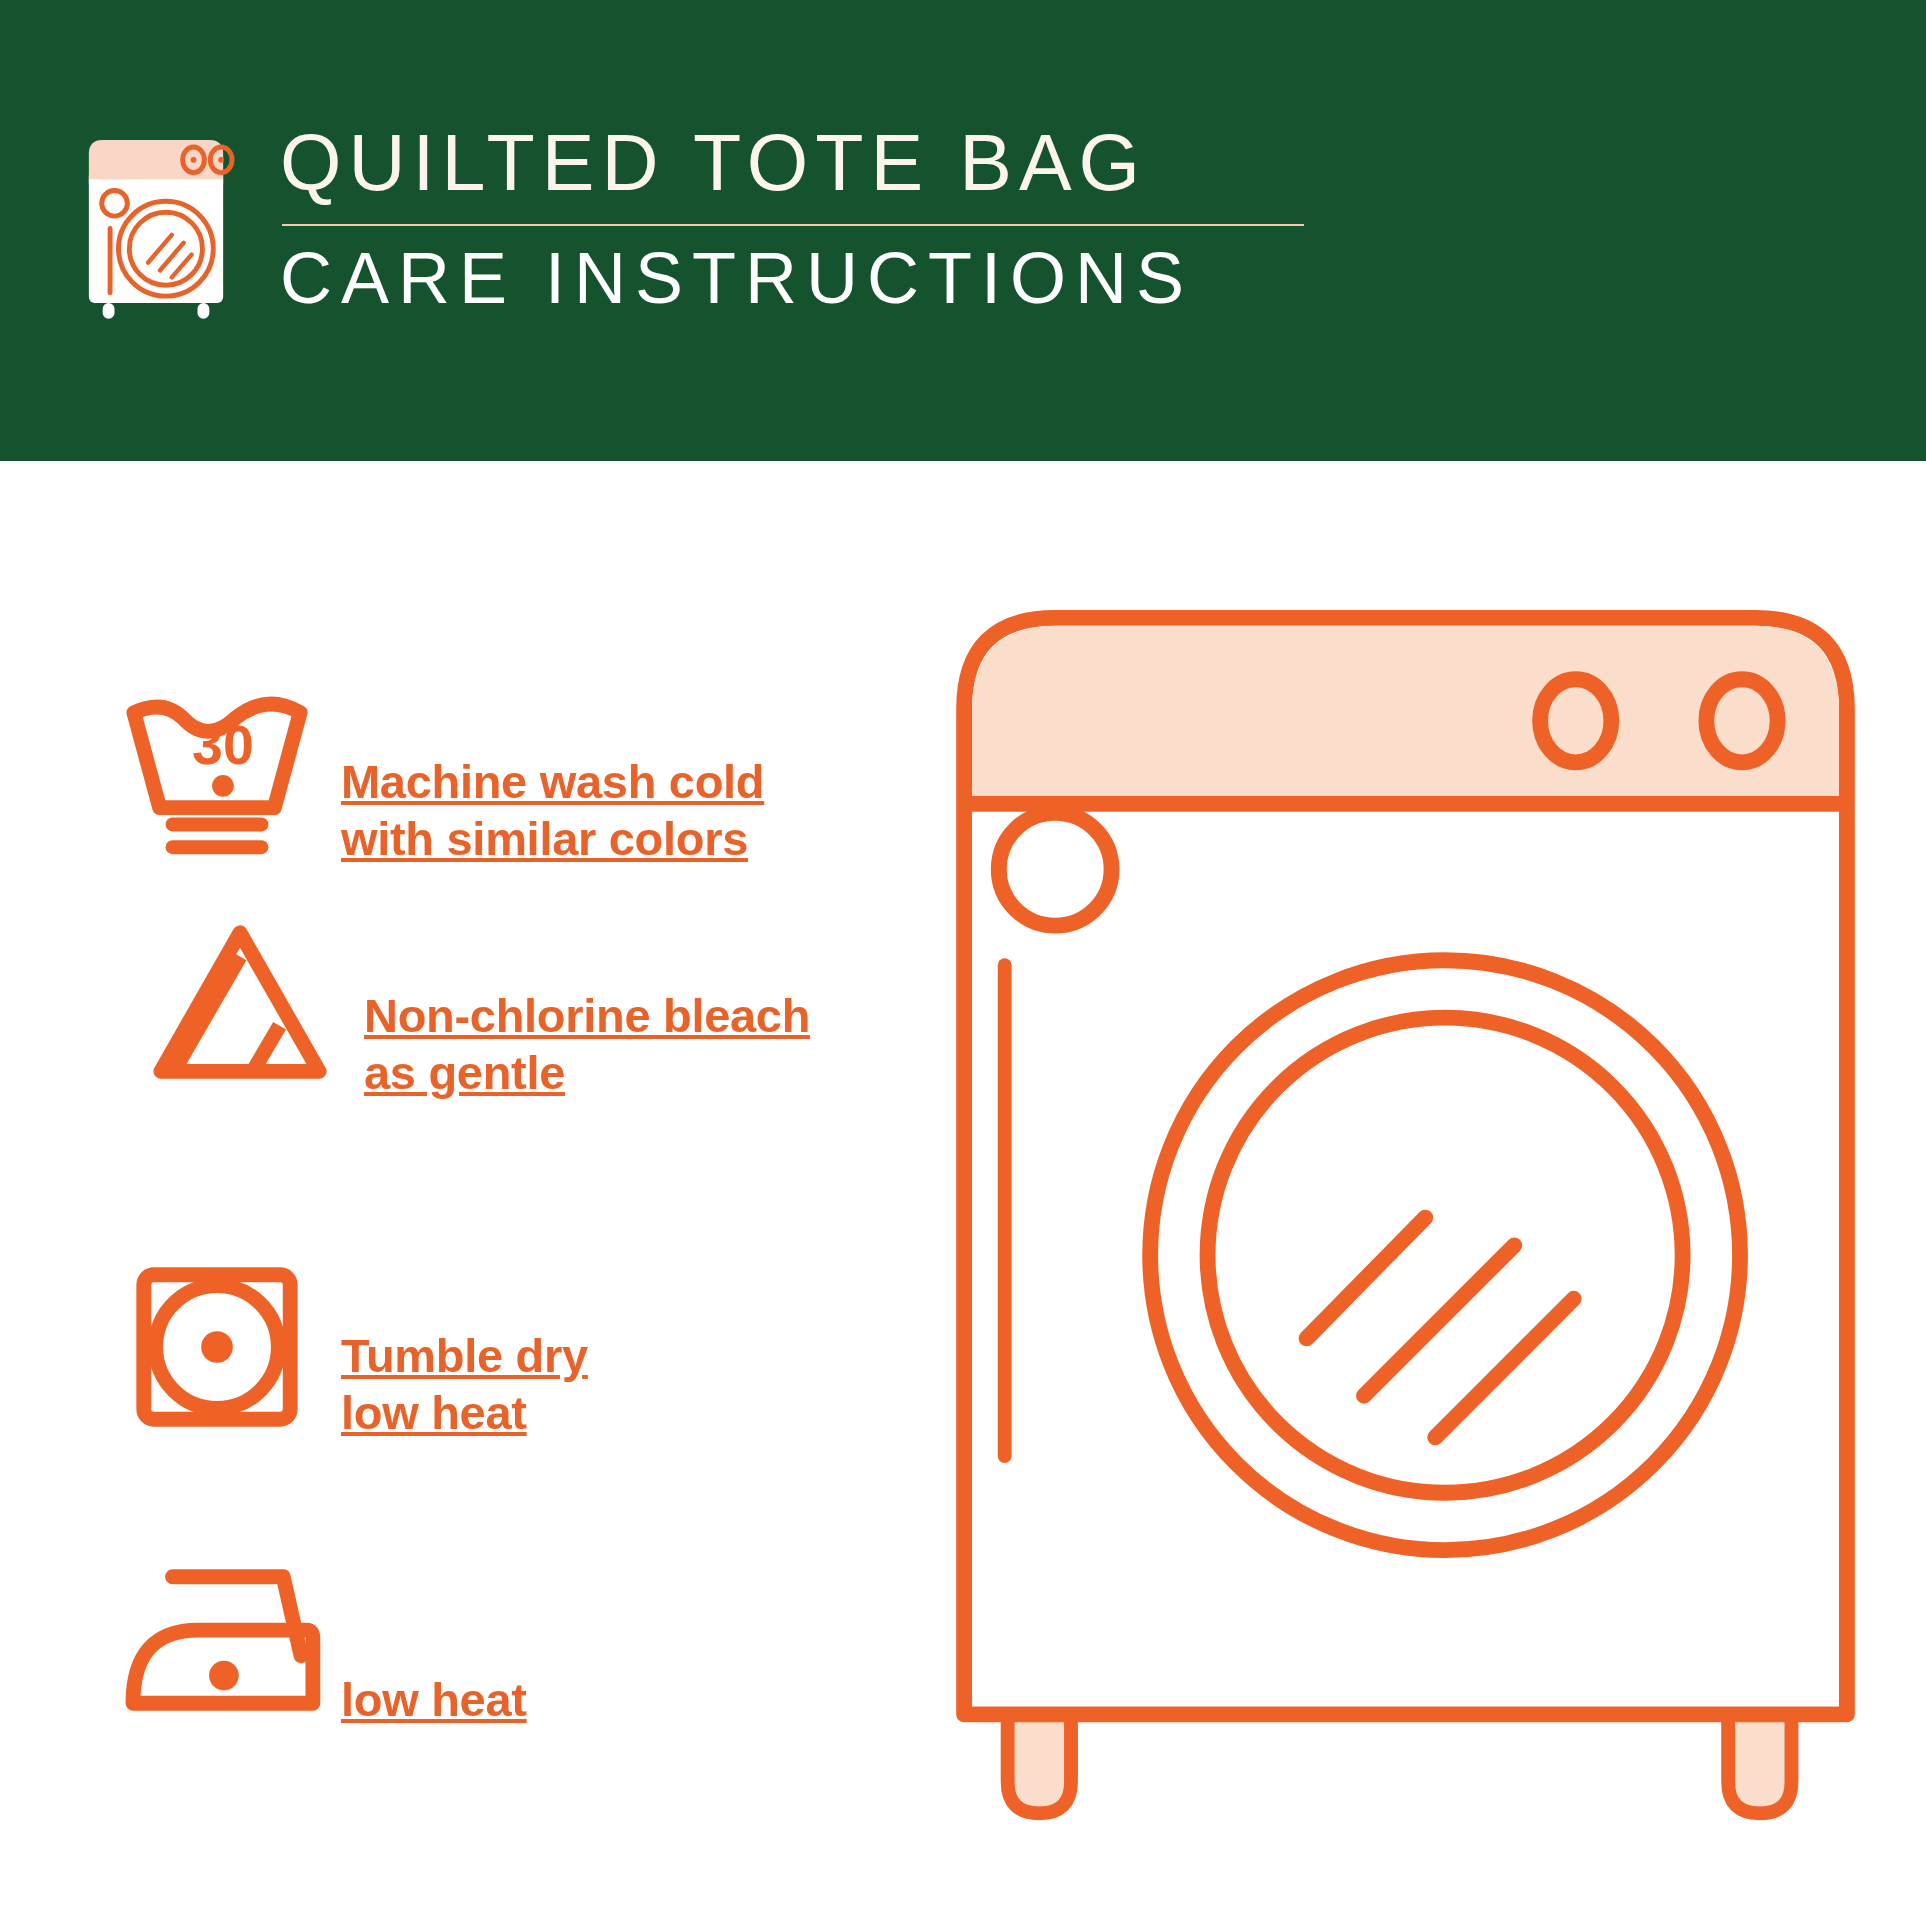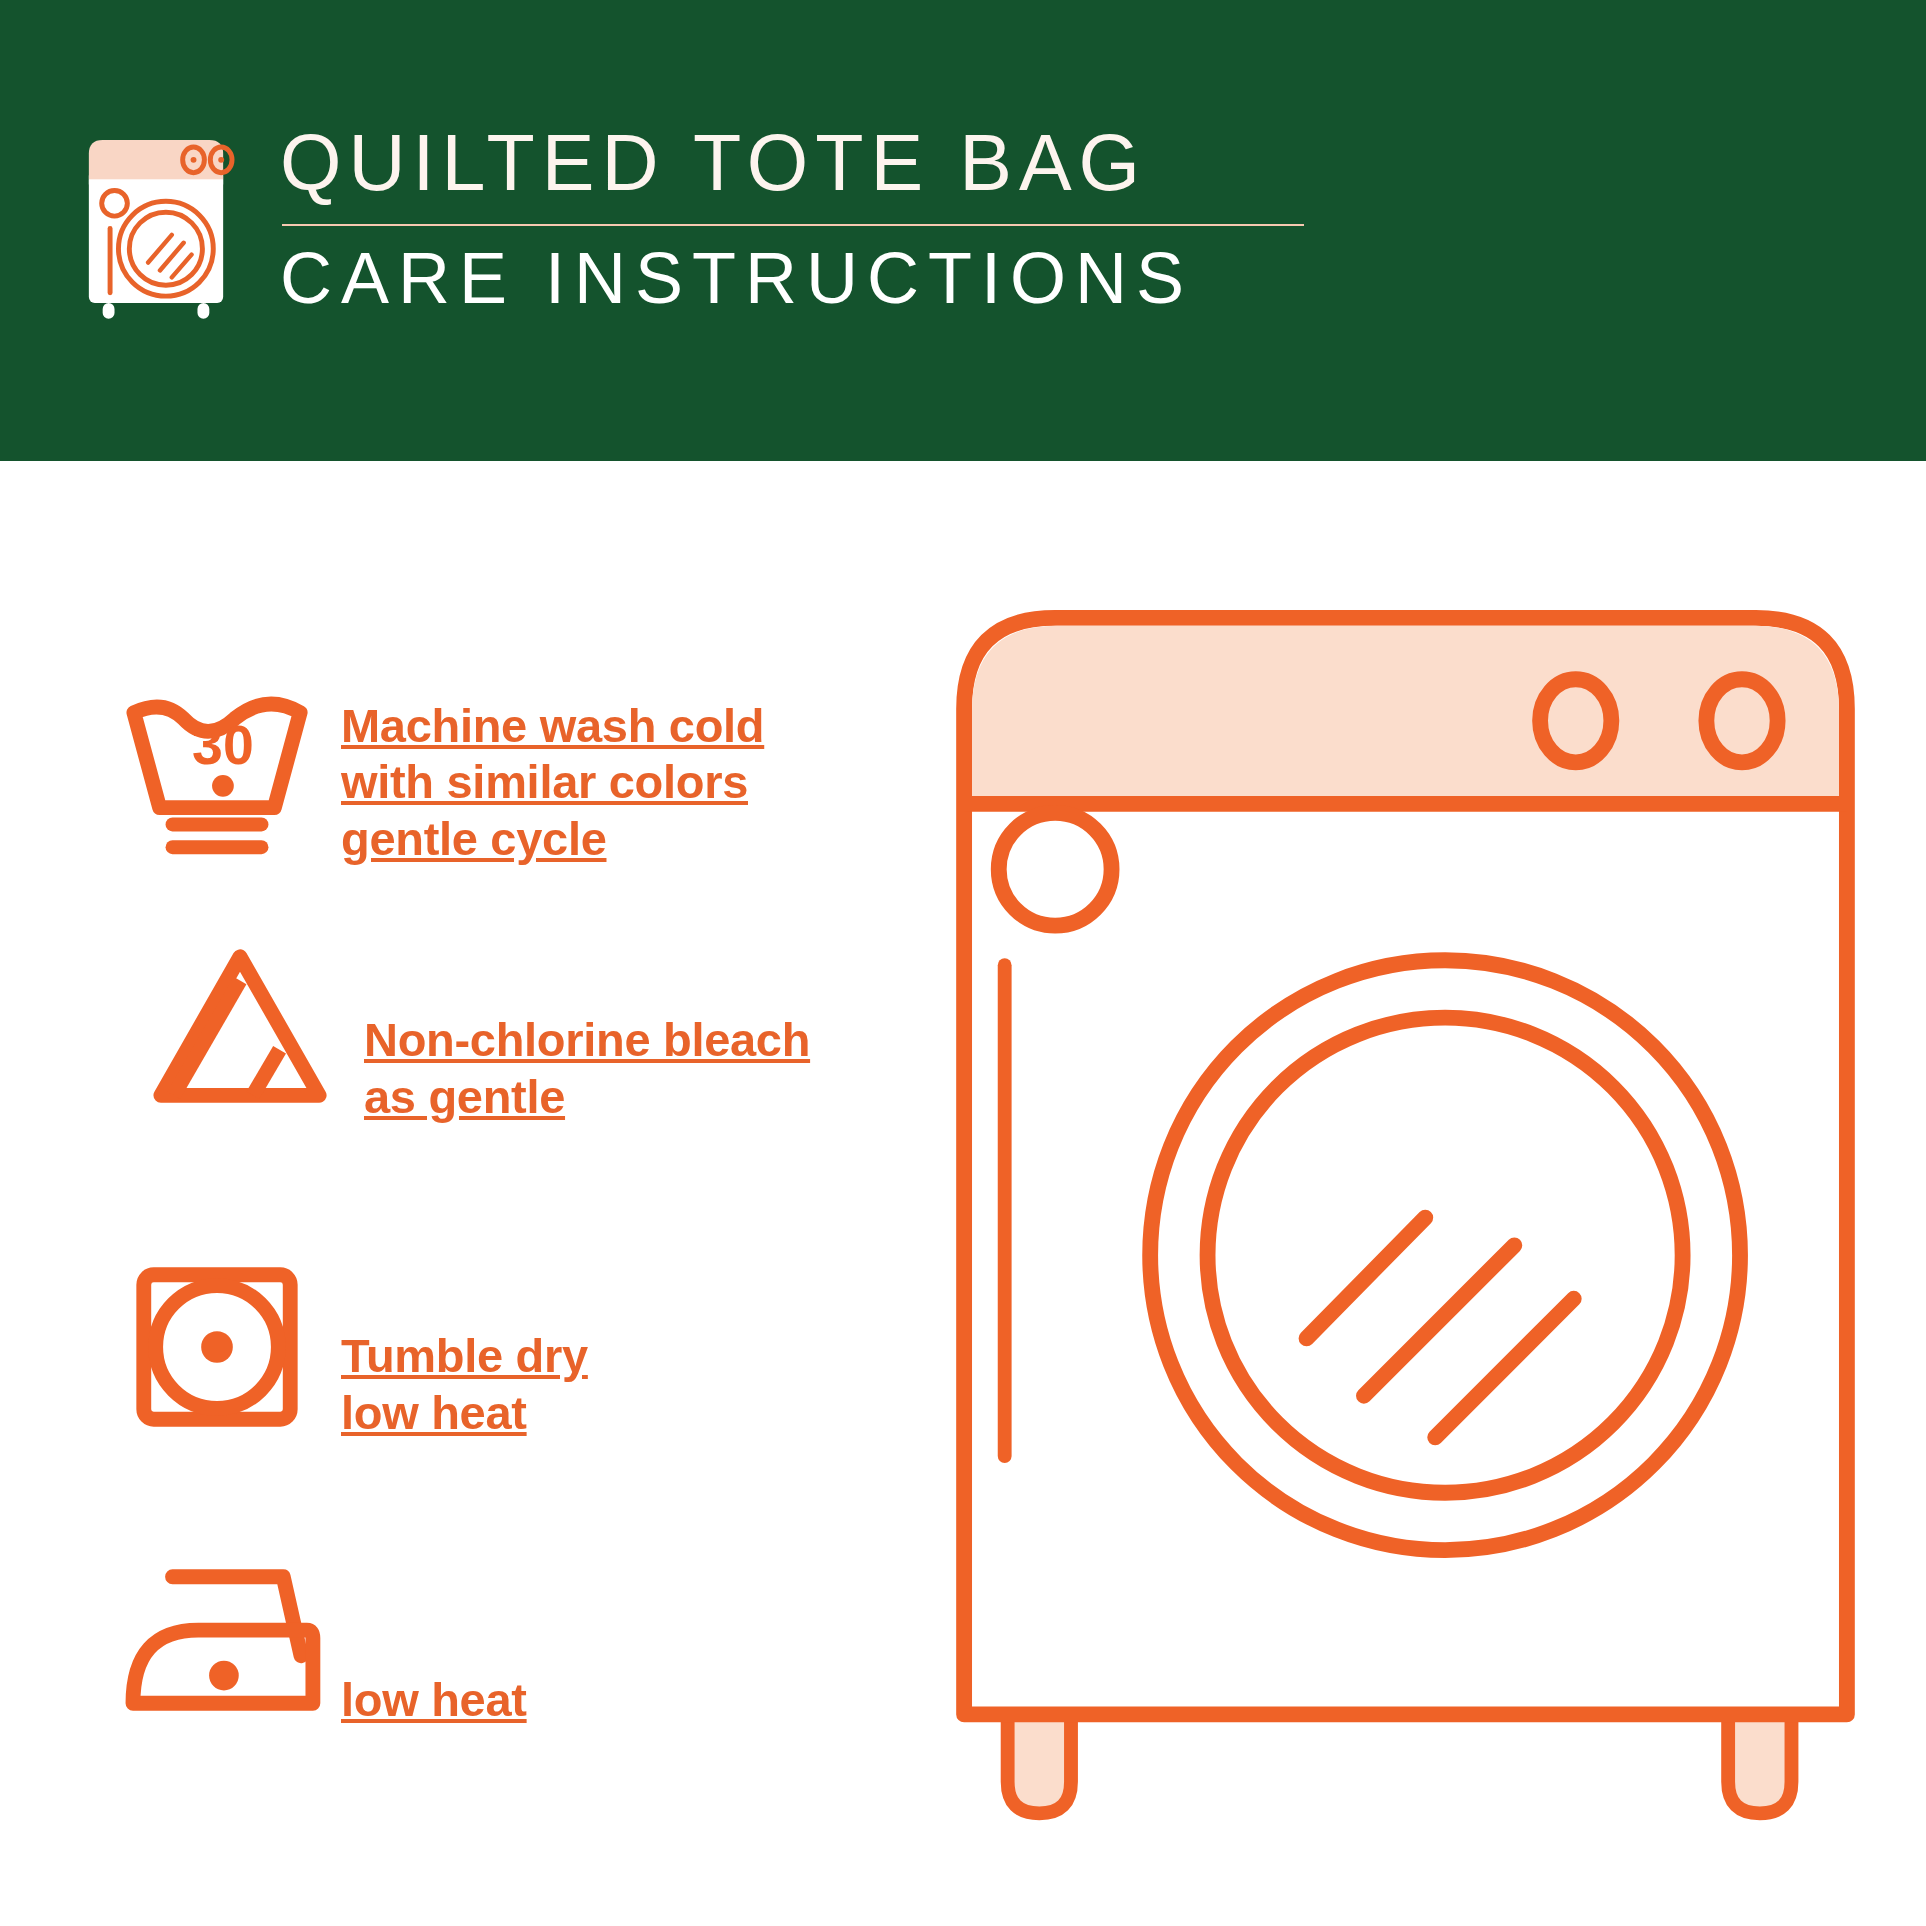--- a/index.html
+++ b/index.html
@@ -46,21 +46,21 @@
   .care-label{
     margin-left:18px;
     color:#e8632a;
     font-size:47px;
     line-height:1.20;
     font-weight:600;
     letter-spacing:-0.3px;
   }
   .care-label div{white-space:nowrap;text-decoration:underline;}
   #row-0{top:188px;height:218px;}
-  #row-1{top:446px;height:218px;padding-left:23px;}
+  #row-1{top:422px;height:218px;padding-left:23px;}
   #row-2{top:762px;height:218px;}
   #row-3{top:1049px;height:218px;}
   
   #machine{
     position:absolute;left:950px;top:604px;width:911px;height:1247px;
   }
 </style>
 </head>
 <body>
 
@@ -111,21 +111,20 @@
         <path d="M16 34 Q46 20 66 40 Q90 66 118 40 Q150 14 184 34 L158 130 L42 130 Z" fill="none" stroke="#ef6227" stroke-width="15" stroke-linejoin="round" stroke-linecap="round"></path>
         <text x="106" y="86" font-family="'Liberation Sans', sans-serif" font-size="56" font-weight="bold" fill="#ef6227" text-anchor="middle">30</text>
         <circle cx="106" cy="108" r="11" fill="#ef6227"></circle>
         <rect x="48" y="140" width="104" height="14" rx="7" fill="#ef6227"></rect>
         <rect x="48" y="163" width="104" height="14" rx="7" fill="#ef6227"></rect>
       </svg>
     </div>
     <div class="care-label">
       <div>Machine wash cold</div>
       <div>with similar colors</div>
-      <div>gentle cycle</div>
     </div>
   </div>
 
   <div class="care-row" id="row-1">
     <div class="care-icon">
       <svg width="198" height="188" viewBox="0 0 200 190">
         <path d="M100 20 L180 160 L20 160 Z" fill="none" stroke="#ef6227" stroke-width="15" stroke-linejoin="round"></path>
         <line x1="100" y1="44" x2="33" y2="160" stroke="#ef6227" stroke-width="15" stroke-linecap="butt"></line>
         <line x1="140" y1="114" x2="113" y2="160" stroke="#ef6227" stroke-width="15" stroke-linecap="butt"></line>
       </svg>

